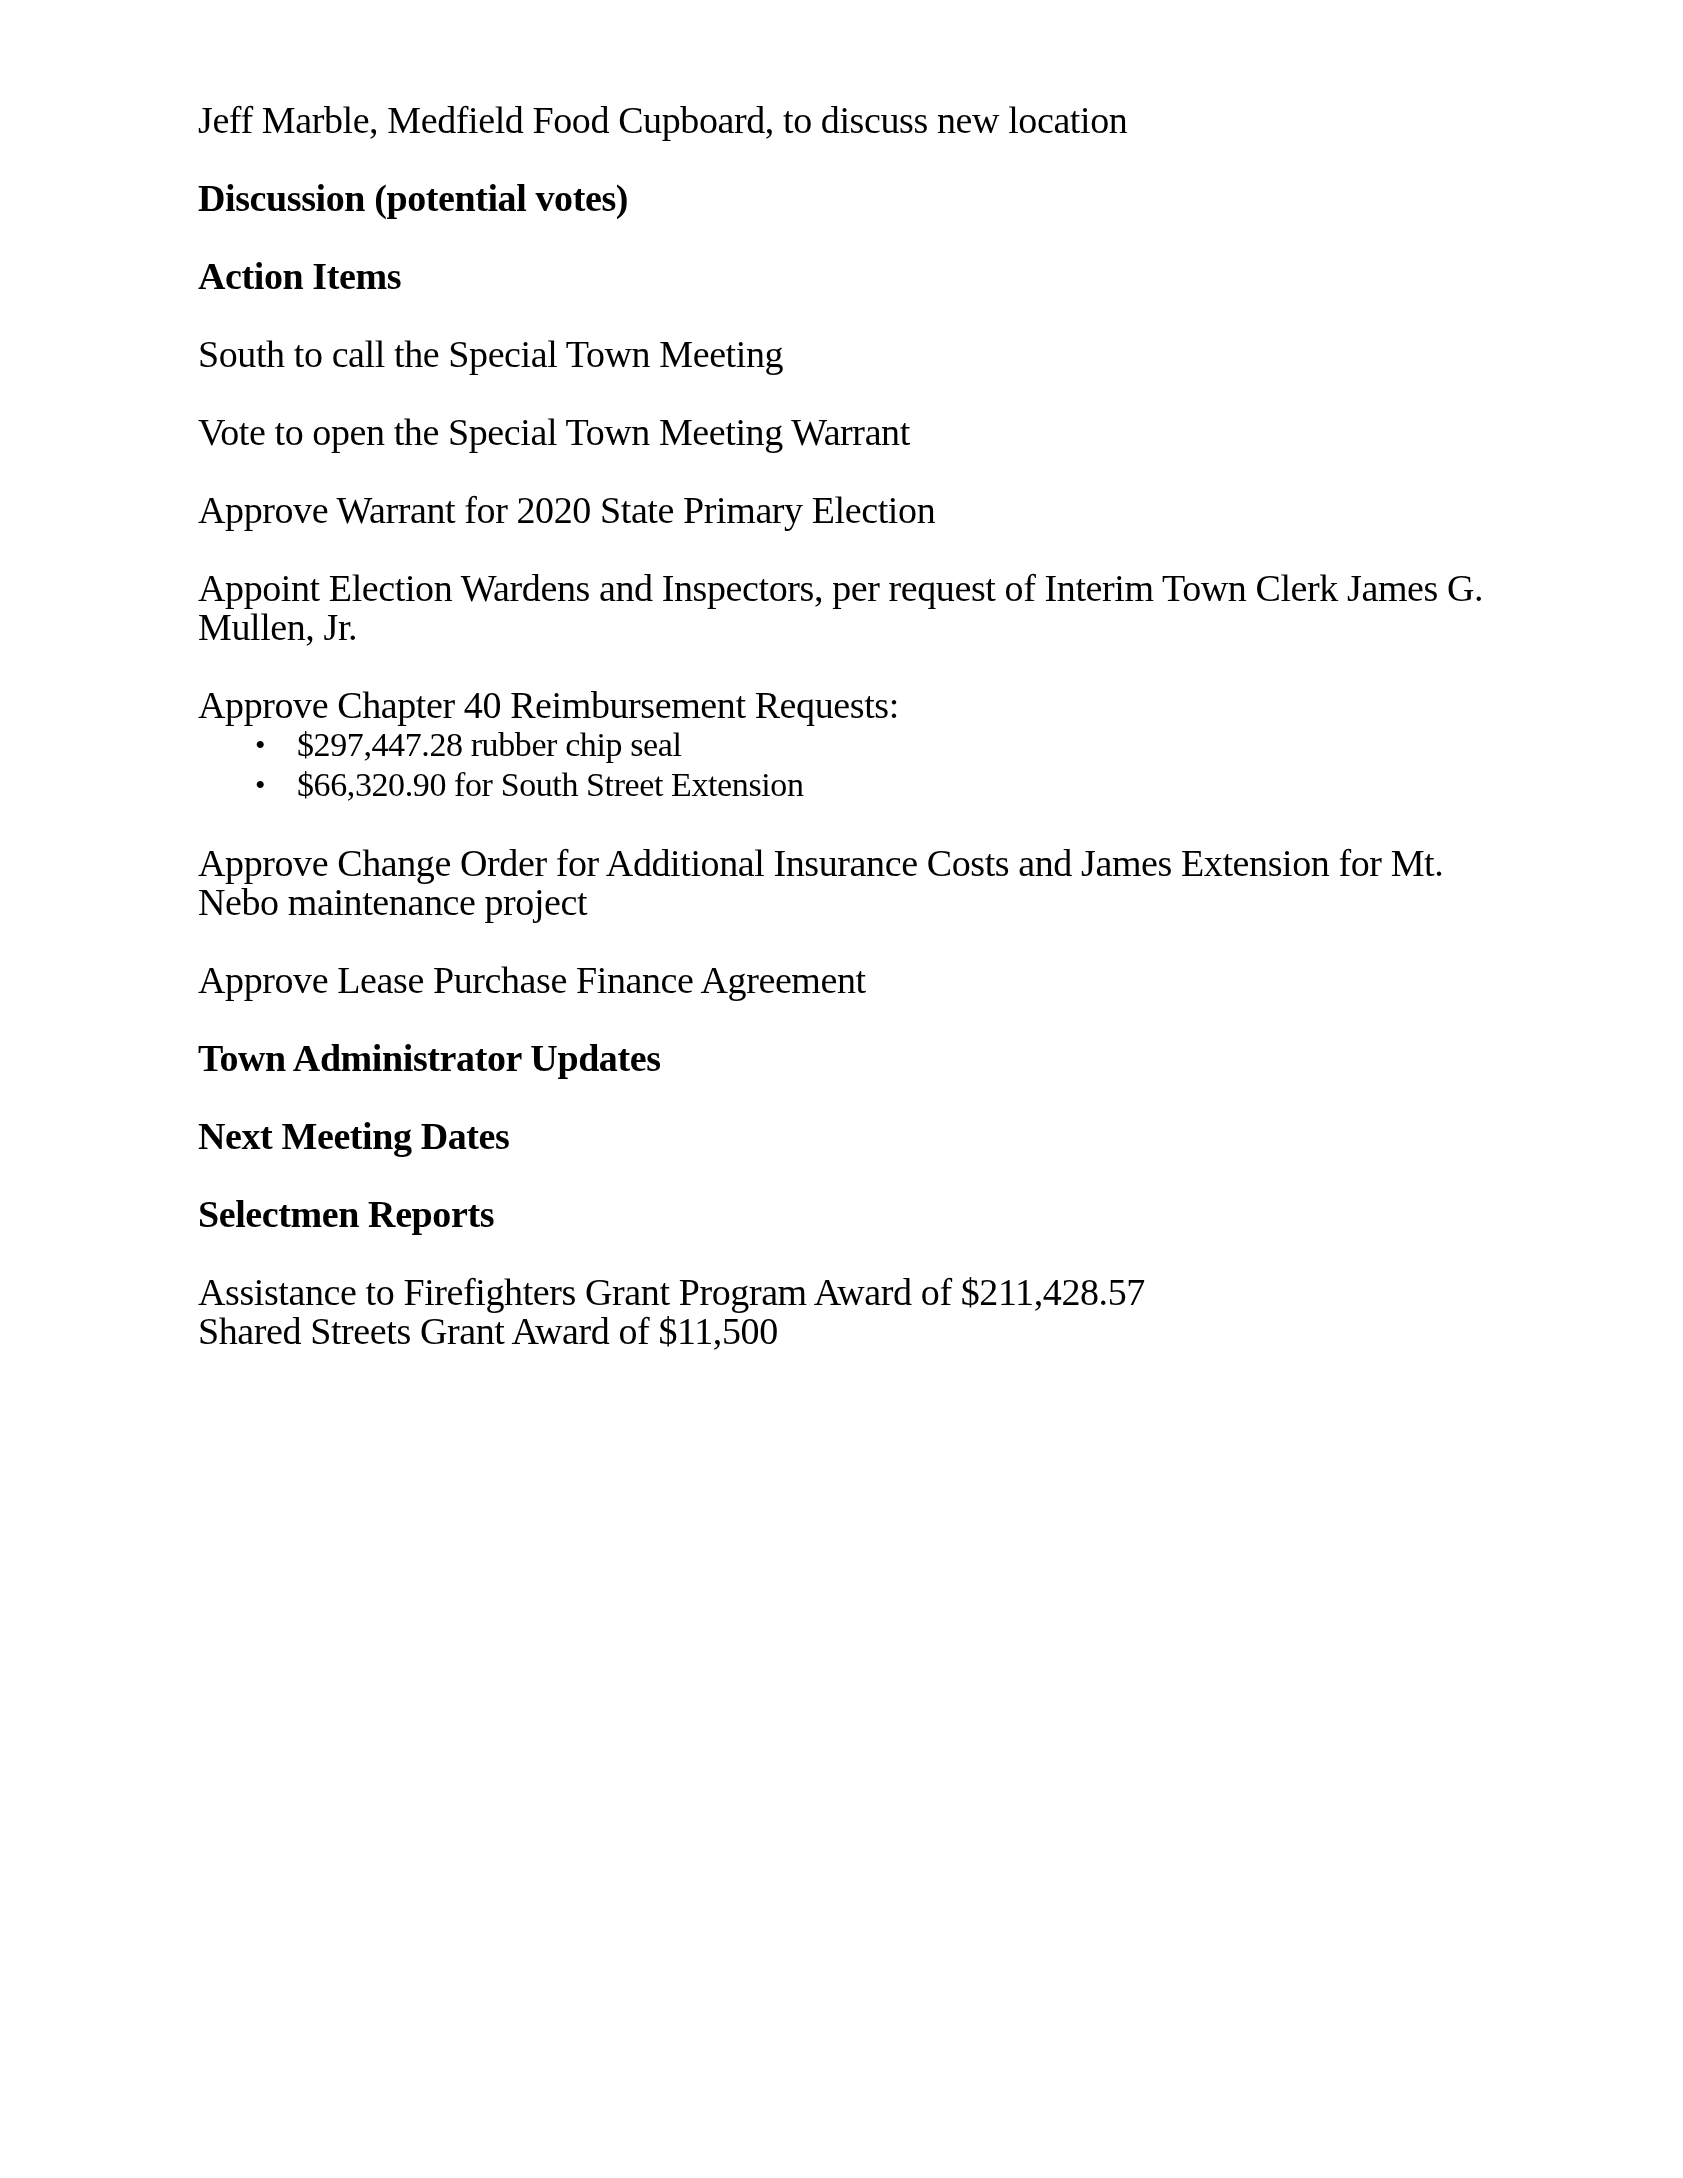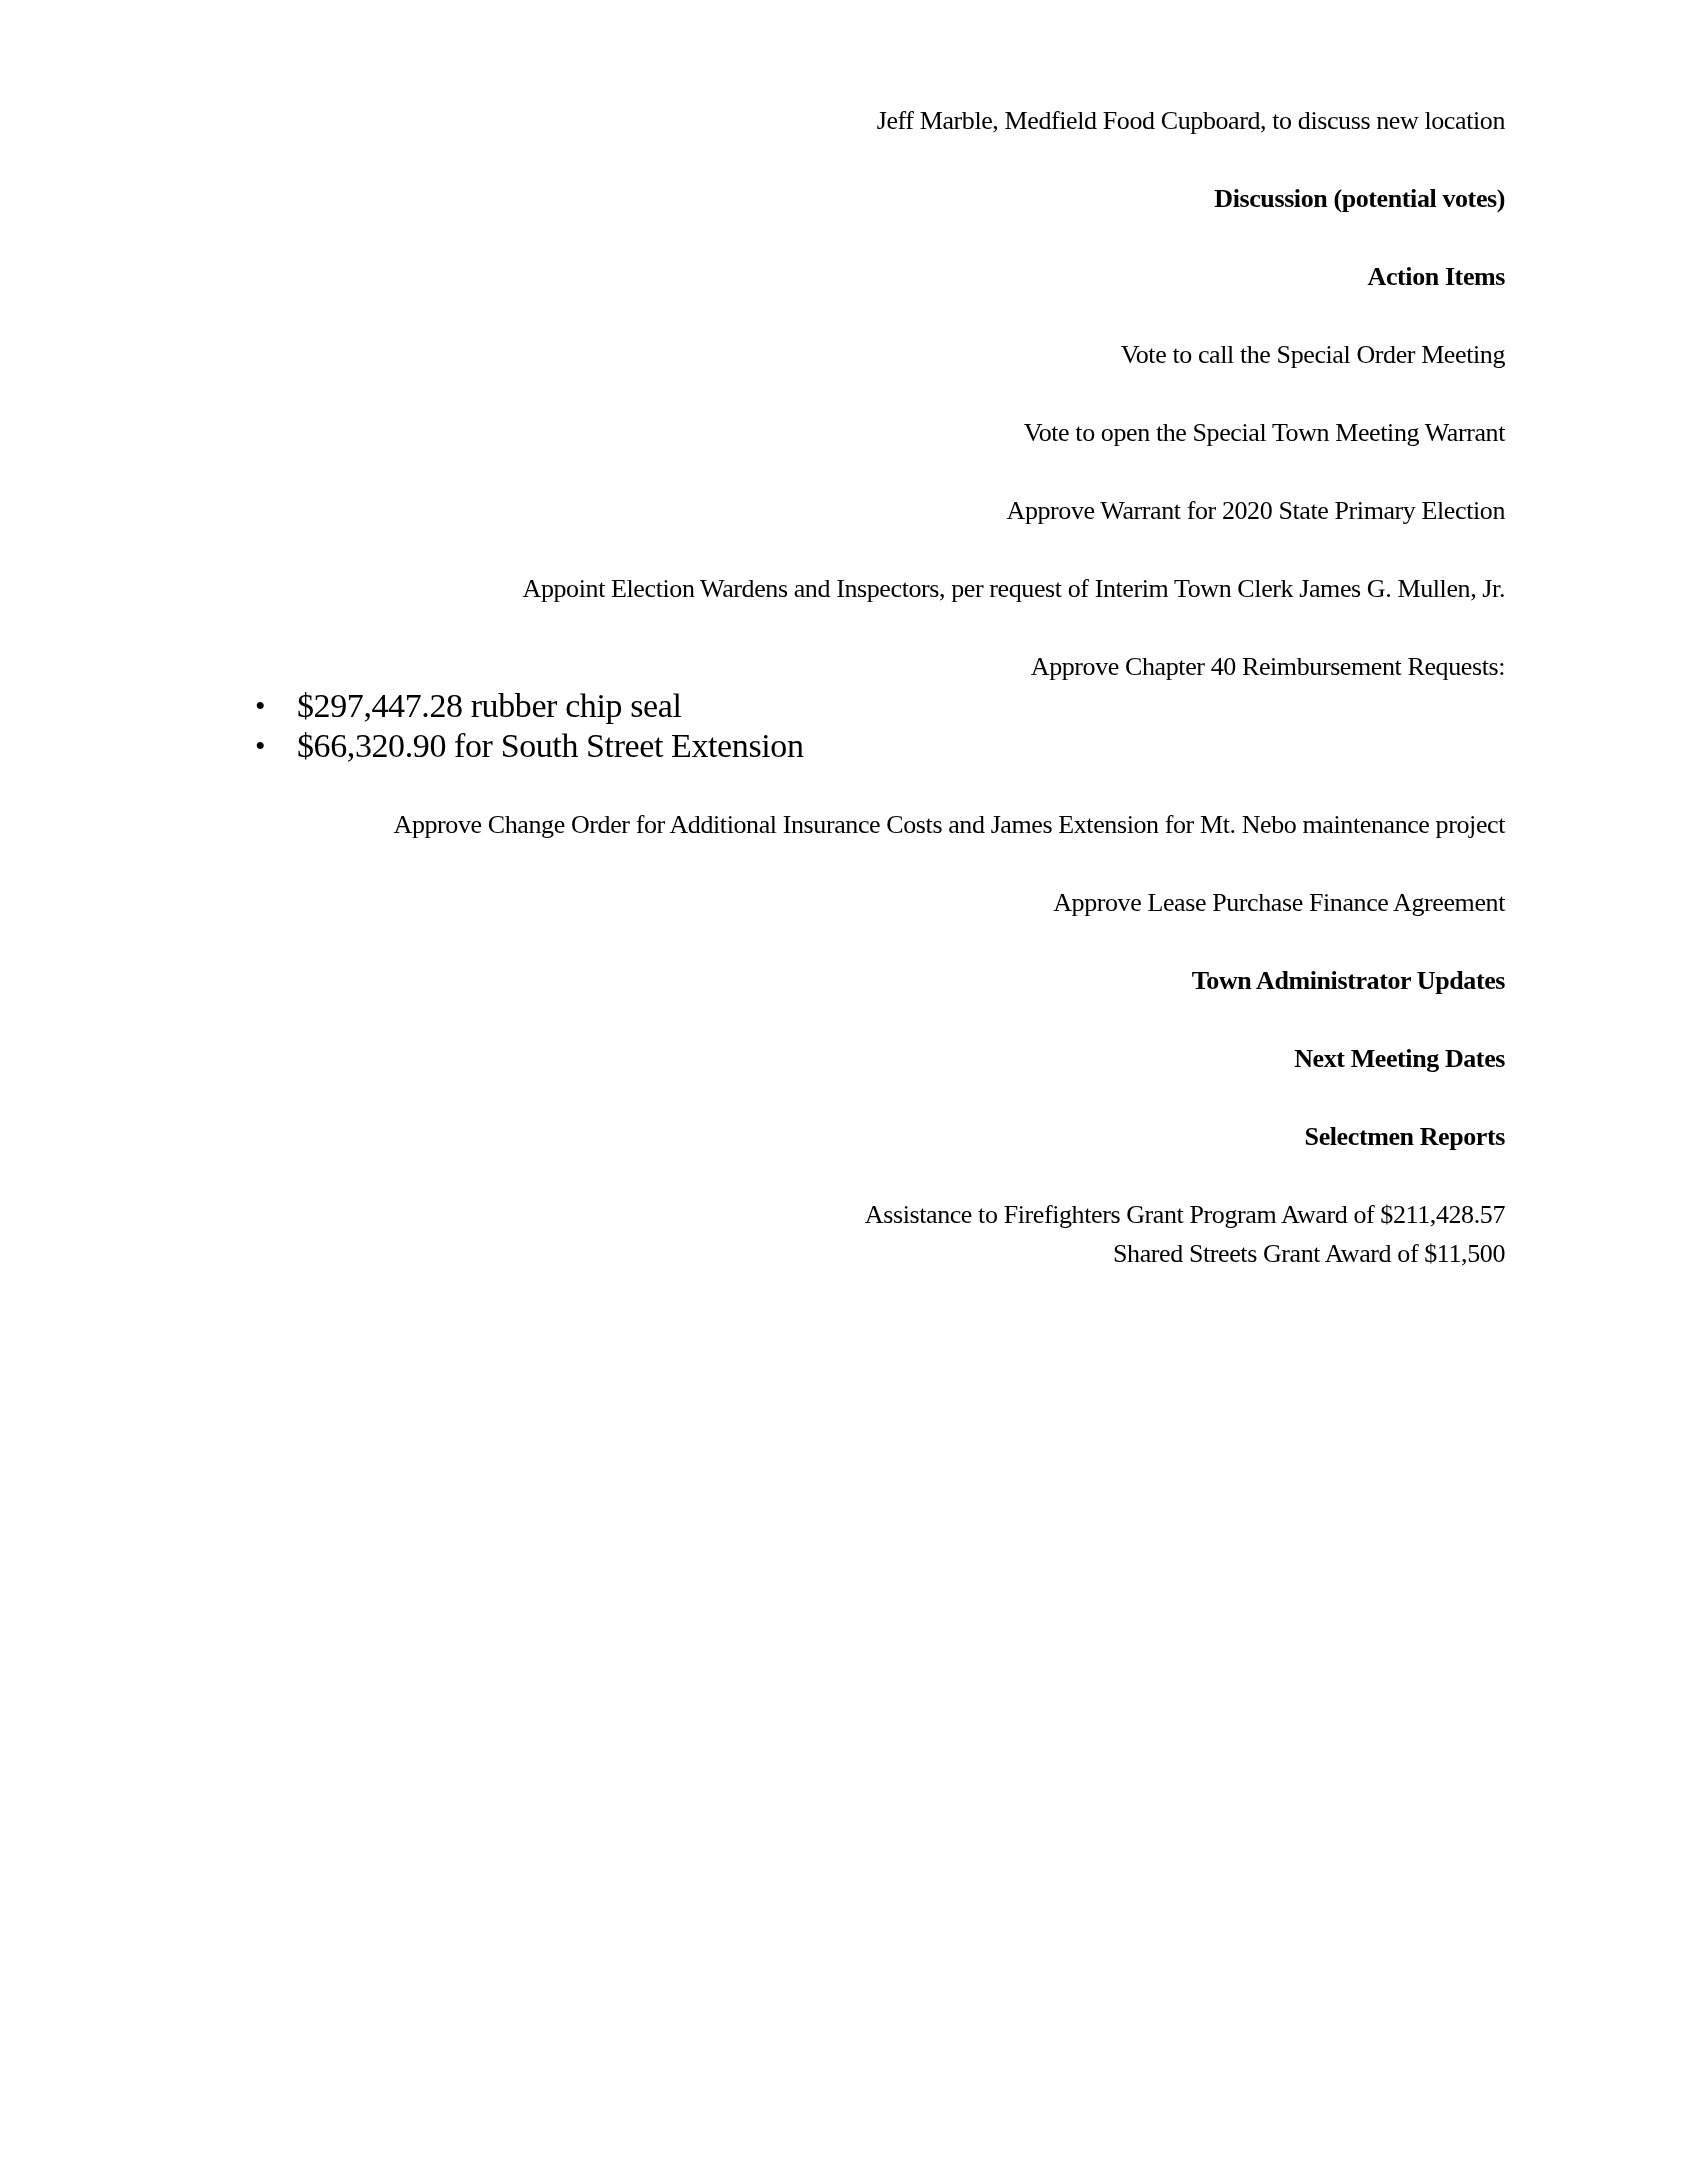--- a/index.html
+++ b/index.html
@@ -22,24 +22,23 @@
     font-family: "Liberation Serif", "DejaVu Serif", serif;
     font-size: 34px;
     line-height: 39px;
     letter-spacing: -0.4px;
     color: #000000;
   }
   .content p,
   .content h2 {
     margin: 0 0 39px 0;
     padding: 0;
-    font-size: 26px;
+    font-size: 38px;
     line-height: 39px;
     font-weight: normal;
-    text-align: right;
   }
   .content h2 {
     font-weight: bold;
   }
   .content p.list-intro {
     margin-bottom: 0;
   }
   .content h2.tight,
   .content p.tight {
     margin-bottom: 0;
@@ -63,21 +62,21 @@
   }
 </style>
 </head>
 <body>
 
 <div class="page">
   <div class="content">
       <p>Jeff Marble, Medfield Food Cupboard, to discuss new location</p>
       <h2>Discussion (potential votes)</h2>
       <h2>Action Items</h2>
-      <p>Vote to call the Special Order Meeting</p>
+      <p>South to call the Special Town Meeting</p>
       <p>Vote to open the Special Town Meeting Warrant</p>
       <p>Approve Warrant for 2020 State Primary Election</p>
       <p>Appoint Election Wardens and Inspectors, per request of Interim Town Clerk James G. Mullen, Jr.</p>
       <p class="list-intro">Approve Chapter 40 Reimbursement Requests:</p>
       <ul class="bullet-list">
         <li><span class="bullet">•</span><span>$297,447.28 rubber chip seal</span></li>
         <li><span class="bullet">•</span><span>$66,320.90 for South Street Extension</span></li>
       </ul>
       <p>Approve Change Order for Additional Insurance Costs and James Extension for Mt. Nebo maintenance project</p>
       <p>Approve Lease Purchase Finance Agreement</p>

